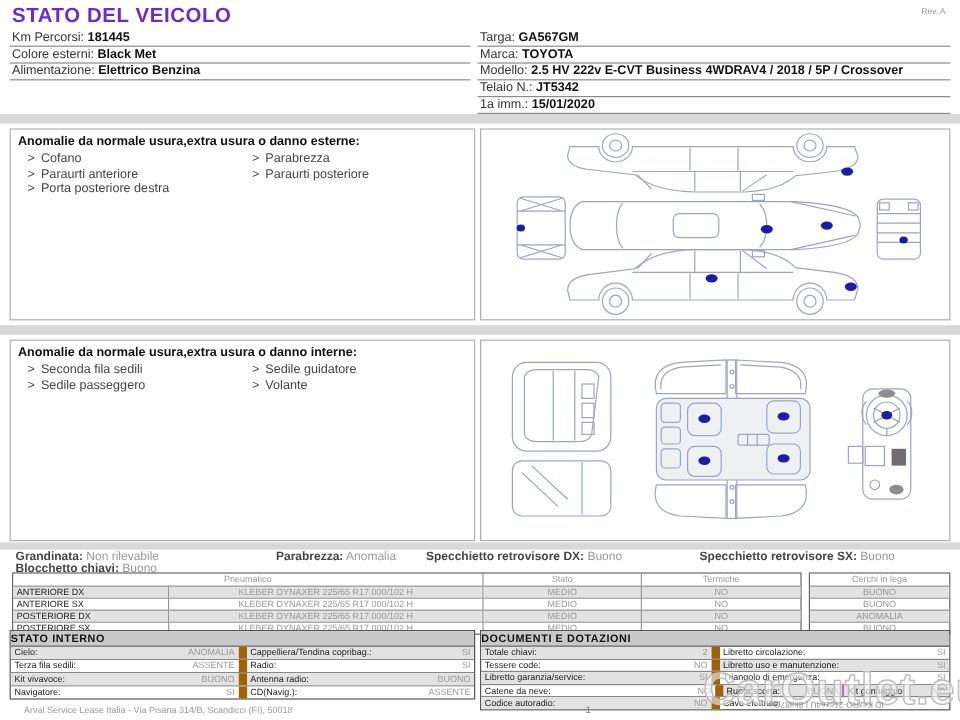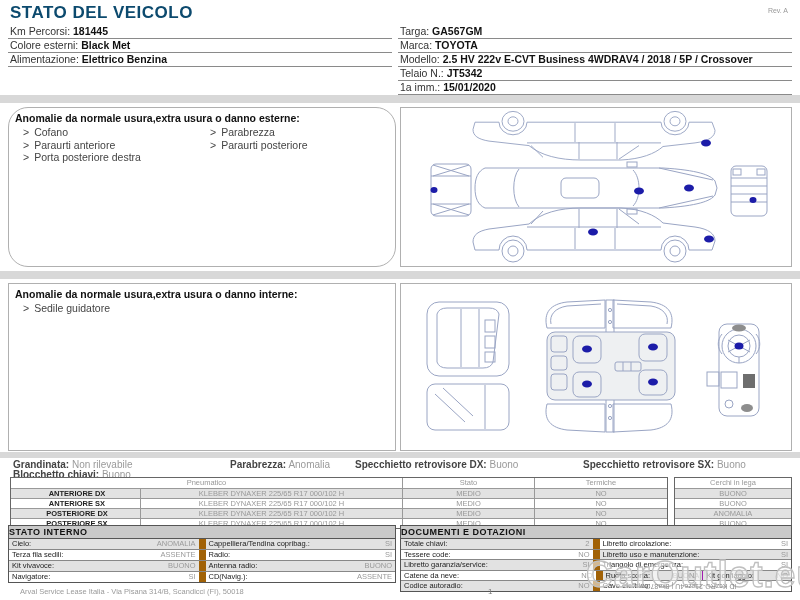--- a/index.html
+++ b/index.html
@@ -1,21 +1,21 @@
 <!DOCTYPE html>
 <html><head>
 <meta charset="utf-8">
 <style>
   html,body{margin:0;padding:0;background:#fff;}
   body{width:800px;height:600px;font-family:"Liberation Sans",sans-serif;color:#333;overflow:hidden;}
   #page{position:relative;width:800px;height:600px;background:#fff;}
   .abs{position:absolute;}
 
   
-  .doc-title{left:10px;top:3px;font-size:17px;font-weight:bold;color:#0c4a6e;letter-spacing:.5px;}
+  .doc-title{left:10px;top:3px;font-size:17px;font-weight:bold;color:#6d28d9;letter-spacing:.5px;}
   .rev{right:12px;top:7px;font-size:7px;color:#999;}
   .info-col{font-size:10.5px;color:#333;}
   .info-row{border-bottom:1px solid #8a8a8a;padding:1px 2px 1px 2px;min-height:11px;line-height:11px;}
   .info-row b{color:#111;}
 
   
   .bar{left:0;width:800px;background:#d8d8d8;}
 
   
   .box{border:1px solid #b0b0b0;background:#fff;}
@@ -29,21 +29,21 @@
   .sum-pair{font-size:10px;white-space:nowrap;}
   .sum-label{color:#444;font-weight:600;}
   .sum-value{color:#9a9a9a;}
 
   
   .tyre-main{left:10px;top:477px;width:656px;border:1px solid #666;display:grid;grid-template-columns:130px 262px 132px 132px;font-size:7.5px;}
   .tyre-cerchi{left:674px;top:477px;width:116px;border:1px solid #666;font-size:7.5px;}
   .tcell{height:9px;line-height:9px;border-top:1px solid #999;overflow:hidden;white-space:nowrap;}
   .tcell.vline{border-right:1px solid #999;}
   .th{height:10px;line-height:10px;text-align:center;color:#999;border-top:none;}
-  .pos{font-weight:bold;color:#222;padding-left:3px;text-align:center;}
+  .pos{font-weight:normal;color:#222;padding-left:3px;}
   .tv{color:#999;text-align:center;}
   .gray{background:#e2e2e2;}
 
   
   .btable{border:1px solid #555;font-size:7.5px;}
   .btable .bhead{background:#c9c9c9;color:#111;font-weight:bold;font-size:9px;height:12px;line-height:12px;border-bottom:1px solid #555;letter-spacing:.5px;}
   .brow{display:flex;border-bottom:1px solid #888;}
   .brow:last-child{border-bottom:none;}
   .bcell{flex:1;display:flex;justify-content:space-between;padding:0 3px;height:10px;line-height:10px;overflow:hidden;white-space:nowrap;}
   .bcell.bl{border-right:7px solid #a16207;}
@@ -86,21 +86,21 @@
     <div class="info-row"><span>Marca:</span> <b>TOYOTA</b></div>
     <div class="info-row"><span>Modello:</span> <b>2.5 HV 222v E-CVT Business 4WDRAV4 / 2018 / 5P / Crossover</b></div>
     <div class="info-row"><span>Telaio N.:</span> <b>JT5342</b></div>
     <div class="info-row"><span>1a imm.:</span> <b>15/01/2020</b></div>
   </div>
 
   <div class="abs bar" style="top:95px;height:8px;"></div>
   <div class="abs bar" style="top:271px;height:8px;"></div>
   <div class="abs bar" style="top:452px;height:6px;"></div>
 
-  <div class="abs box" style="left:8px;top:107px;width:386px;height:158px;border-radius:20px;">
+  <div class="abs box" style="left:8px;top:107px;width:386px;height:158px;">
     <div class="anom-title">Anomalie da normale usura,extra usura o danno esterne:</div>
     <div class="anom-cols">
       <div class="anom-col">
         <div class="anom-item"><span class="bullet">&gt;</span><span>Cofano</span></div>
         <div class="anom-item"><span class="bullet">&gt;</span><span>Paraurti anteriore</span></div>
         <div class="anom-item"><span class="bullet">&gt;</span><span>Porta posteriore destra</span></div>
       </div>
       <div class="anom-col">
         <div class="anom-item"><span class="bullet">&gt;</span><span>Parabrezza</span></div>
         <div class="anom-item"><span class="bullet">&gt;</span><span>Paraurti posteriore</span></div>
@@ -156,21 +156,26 @@
       <ellipse cx="308" cy="131" rx="5" ry="3.5" fill="#1c1ca8"></ellipse>
       <ellipse cx="33" cy="82" rx="3.5" ry="3" fill="#1c1ca8"></ellipse>
       <ellipse cx="352" cy="92" rx="3.5" ry="3" fill="#1c1ca8"></ellipse>
     </svg>
   </div>
 
   <div class="abs box" style="left:8px;top:283px;width:386px;height:166px;">
     <div class="anom-title">Anomalie da normale usura,extra usura o danno interne:</div>
     <div class="anom-cols">
       <div class="anom-col">
+        <div class="anom-item"><span class="bullet">&gt;</span><span>Seconda fila sedili</span></div>
+        <div class="anom-item"><span class="bullet">&gt;</span><span>Sedile passeggero</span></div>
+      </div>
+      <div class="anom-col">
         <div class="anom-item"><span class="bullet">&gt;</span><span>Sedile guidatore</span></div>
+        <div class="anom-item"><span class="bullet">&gt;</span><span>Volante</span></div>
       </div>
     </div>
   </div>
 
   <div class="abs box" style="left:400px;top:283px;width:390px;height:166px;">
     <svg width="388" height="164" viewBox="0 0 388 164">
 
       <g>
         <rect class="diag" x="26" y="18" width="82" height="74" rx="12"></rect>
         <path class="diag" d="M36,30 Q38,24 46,24 L88,24 Q96,24 98,30 L92,78 Q90,84 82,84 L46,84 Q38,84 36,78 Z M60,25 L60,83 M78,25 L78,83"></path>

